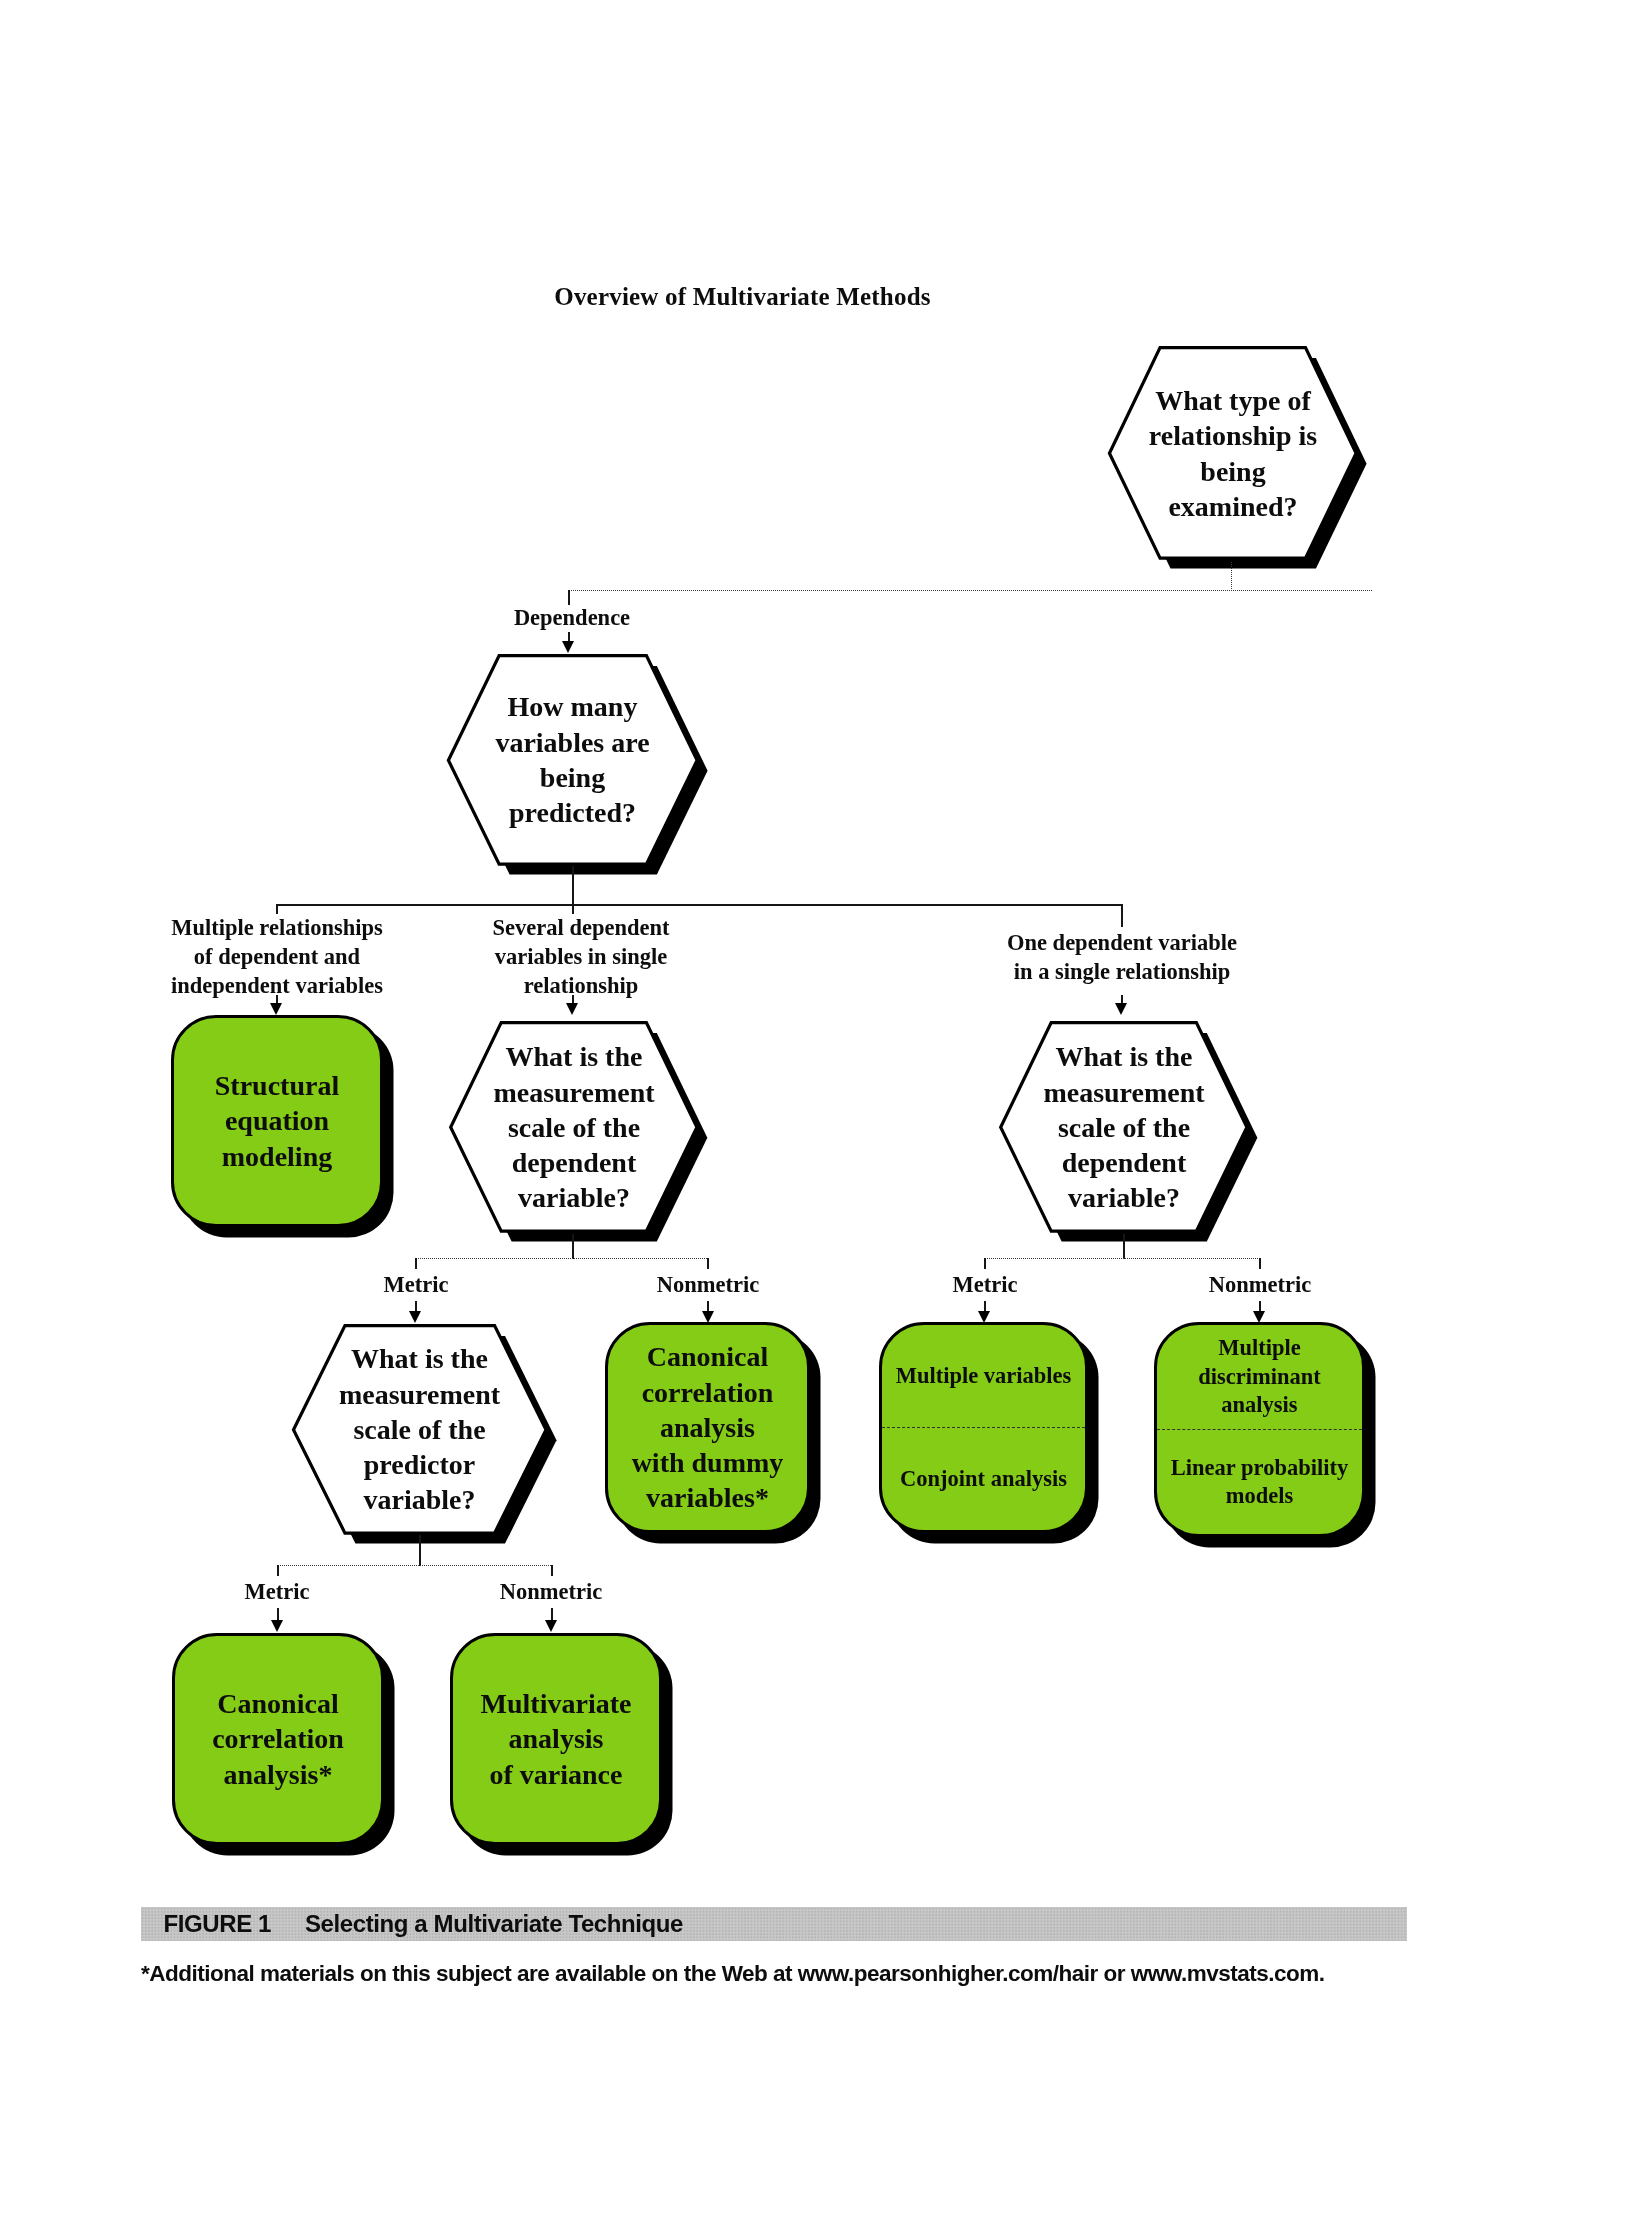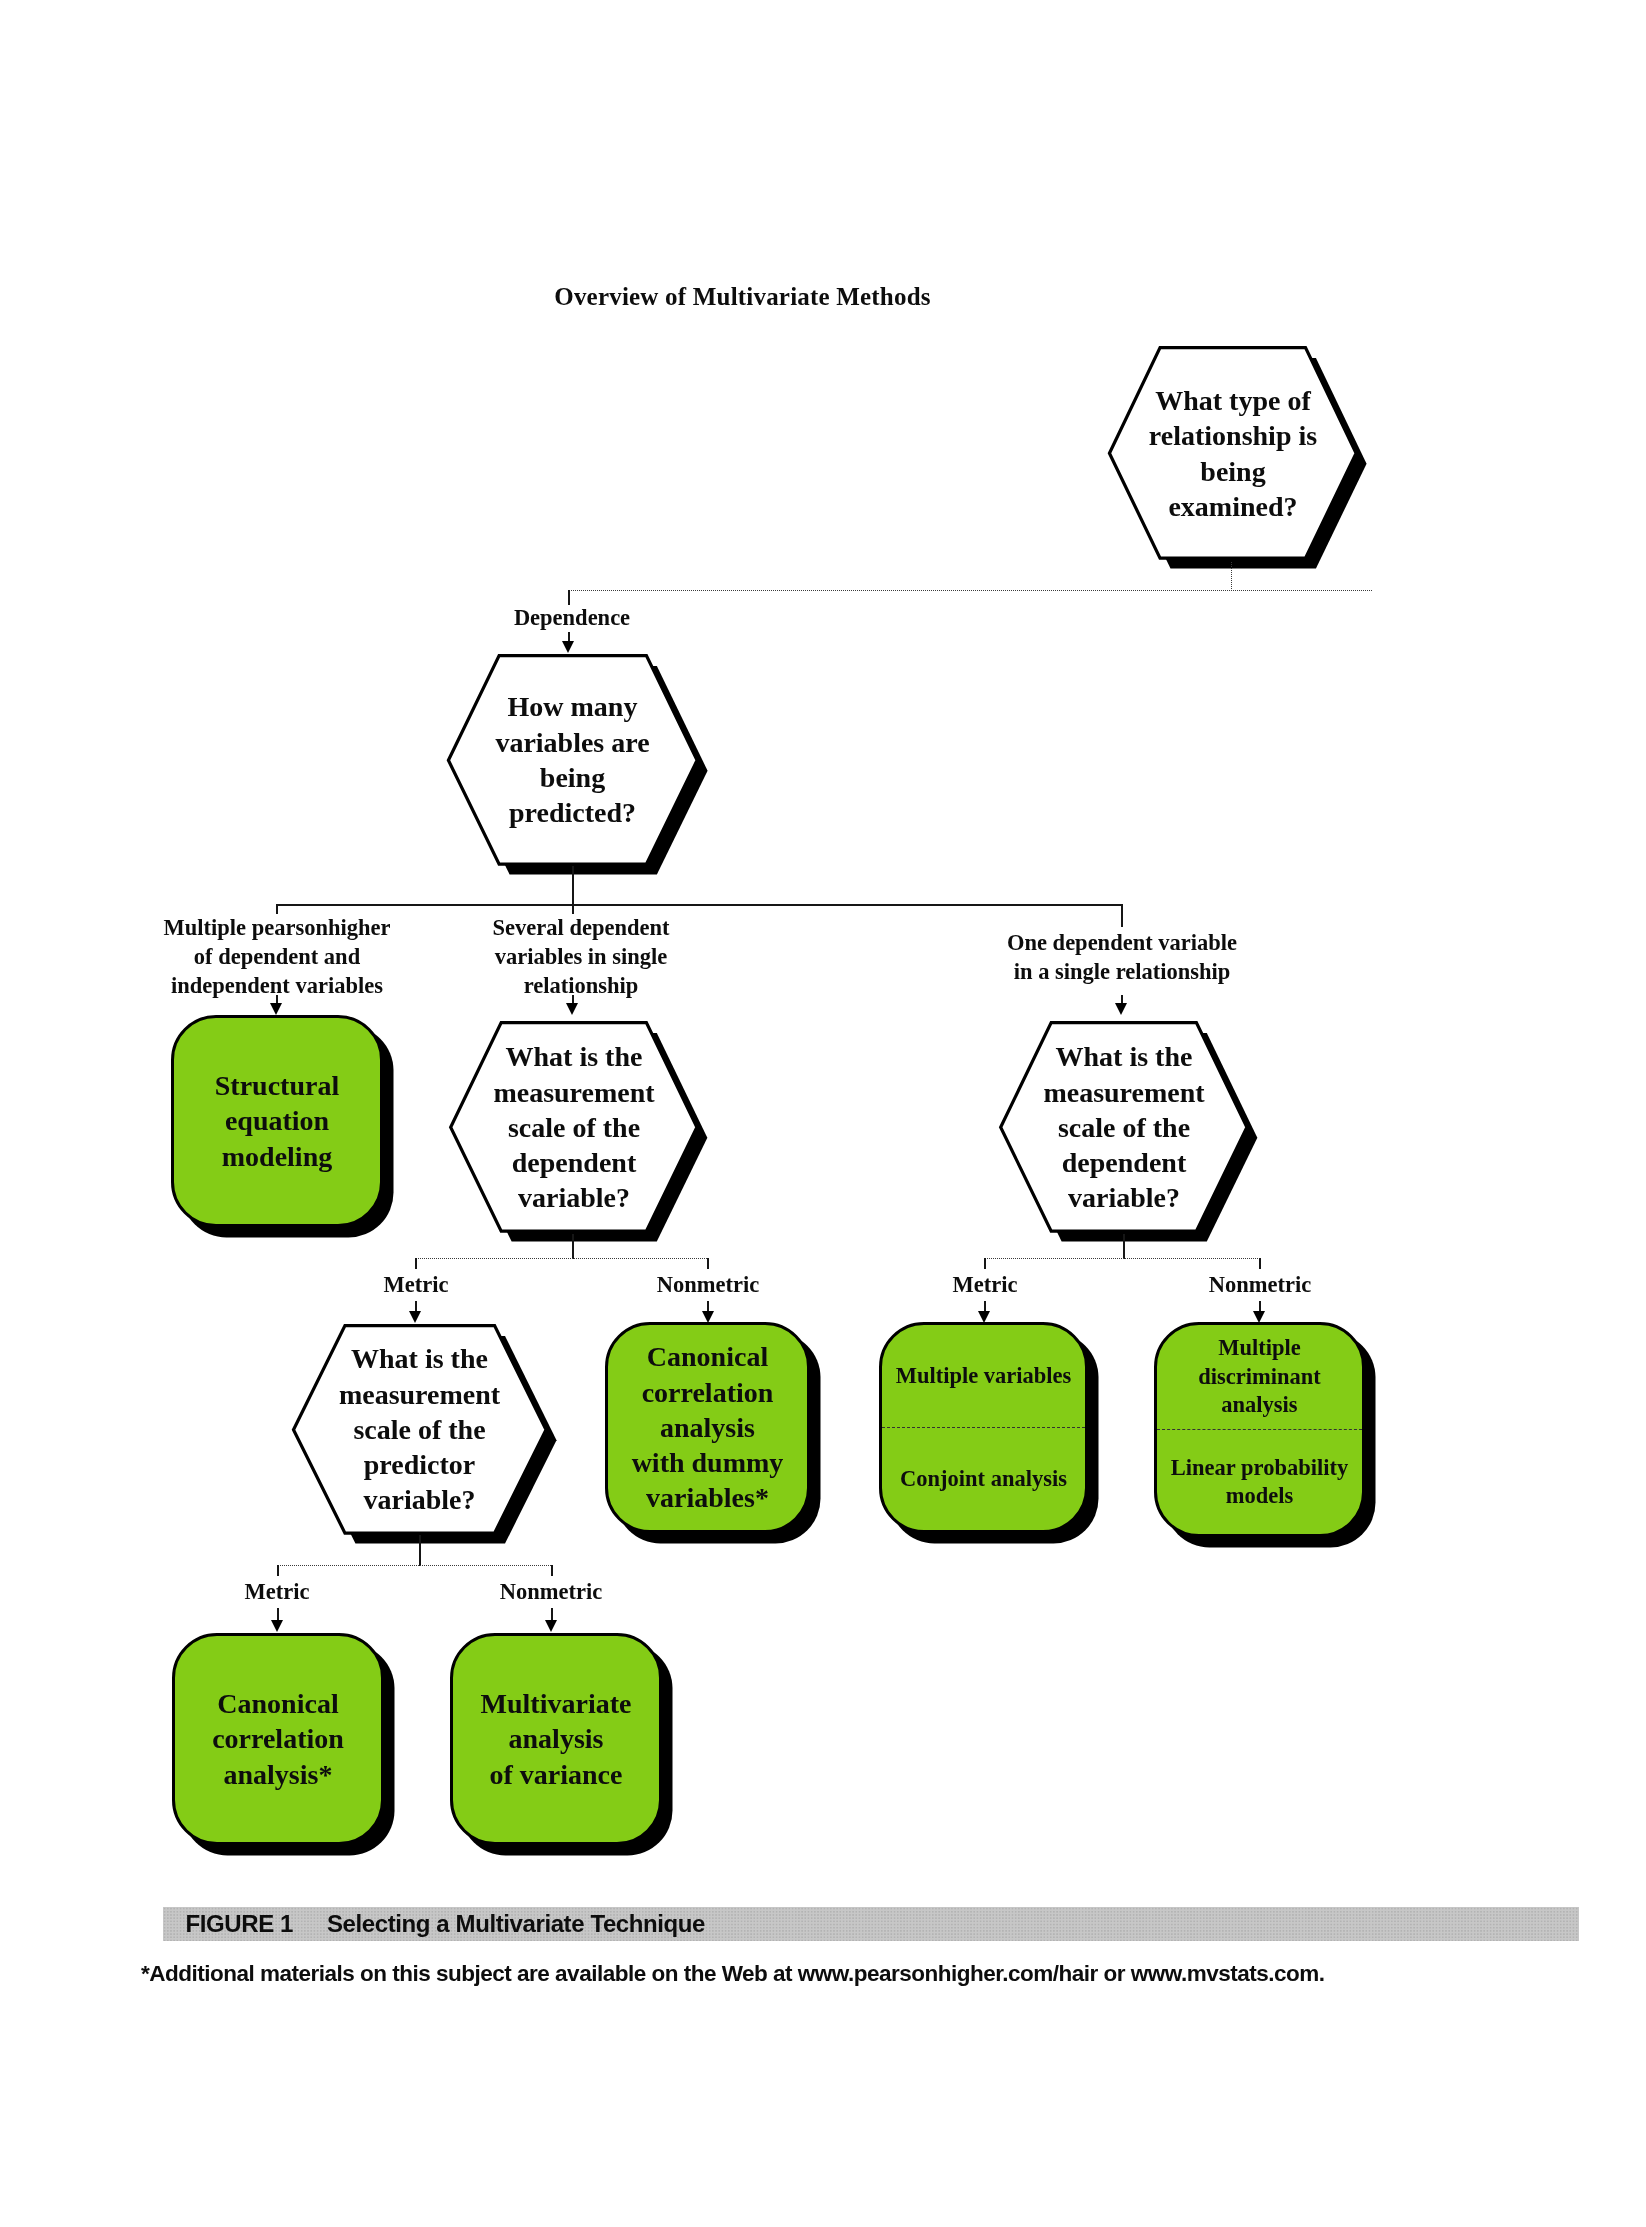--- a/index.html
+++ b/index.html
@@ -16,23 +16,23 @@
         text-align:center;font-weight:bold;font-size:22.5px;line-height:1.26;white-space:pre-line;}
   .half.top{border-bottom:1.6px dashed #333;}
   .lbl{position:absolute;transform:translateX(-50%);text-align:center;
        font-weight:bold;font-size:22.5px;line-height:1.29;white-space:pre-line;}
   .vl{position:absolute;width:1.6px;background:#161616;}
   .vd{position:absolute;width:0;border-left:1.6px dotted #3a3a3a;}
   .hs{position:absolute;height:1.6px;background:#161616;}
   .hd{position:absolute;height:0;border-top:1.6px dotted #3a3a3a;}
   .ah{position:absolute;width:0;height:0;border-left:6.4px solid transparent;
       border-right:6.4px solid transparent;border-top:12px solid #000;}
-  .capbar{position:absolute;left:141px;top:1907px;width:1416px;height:34px;background:#c7c7c7;
+  .capbar{position:absolute;left:141px;top:1907px;width:1266px;height:34px;background:#c7c7c7;
           background-image:radial-gradient(circle,#b3b3b3 0.8px,rgba(0,0,0,0) 0.8px);background-size:3.2px 3.2px;
-          display:flex;align-items:center;font-family:"Liberation Sans",sans-serif;margin-left:22px;}
+          display:flex;align-items:center;font-family:"Liberation Sans",sans-serif;}
   .capbar .figlabel{font-weight:bold;font-size:24px;margin-left:22.5px;letter-spacing:-0.4px;}
   .capbar .figtitle{font-weight:bold;font-size:24px;margin-left:34px;letter-spacing:-0.4px;}
   .footnote{position:absolute;left:141px;top:1961px;width:1286px;
             font-family:"Liberation Sans",sans-serif;font-weight:bold;font-size:22.5px;letter-spacing:-0.5px;}
 </style>
 </head>
 <body>
 
 <div id="canvas">
 
@@ -66,21 +66,21 @@
 being
 predicted?</div>
   </div>
 
   <div class="vl" style="left:572px;top:866px;height:39px;"></div>
   <div class="hs" style="left:276px;top:904px;width:846px;"></div>
   <div class="vl" style="left:276px;top:904px;height:9.6px;"></div>
   <div class="vl" style="left:572px;top:904px;height:9.6px;"></div>
   <div class="vl" style="left:1121px;top:904px;height:22.5px;"></div>
 
-  <div class="lbl" style="left:277px;top:913px;">Multiple pearsonhigher
+  <div class="lbl" style="left:277px;top:913px;">Multiple relationships
 of dependent and
 independent variables</div>
   <div class="lbl" style="left:572px;top:913px;margin-left:9px;">Several dependent
 variables in single
 relationship</div>
   <div class="lbl" style="left:1122px;top:928px;">One dependent variable
 in a single relationship</div>
 
   <div class="vl" style="left:276px;top:995px;height:9.6px;"></div>
   <div class="ah" style="left:270px;top:1003px;"></div>

